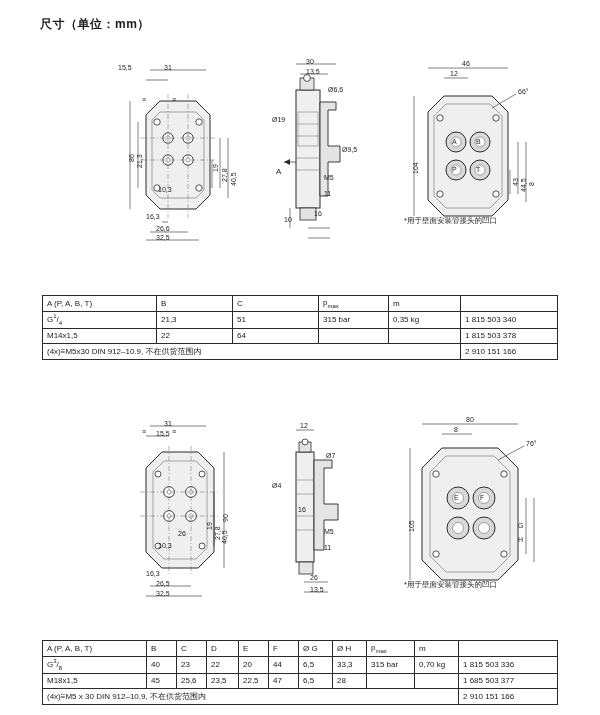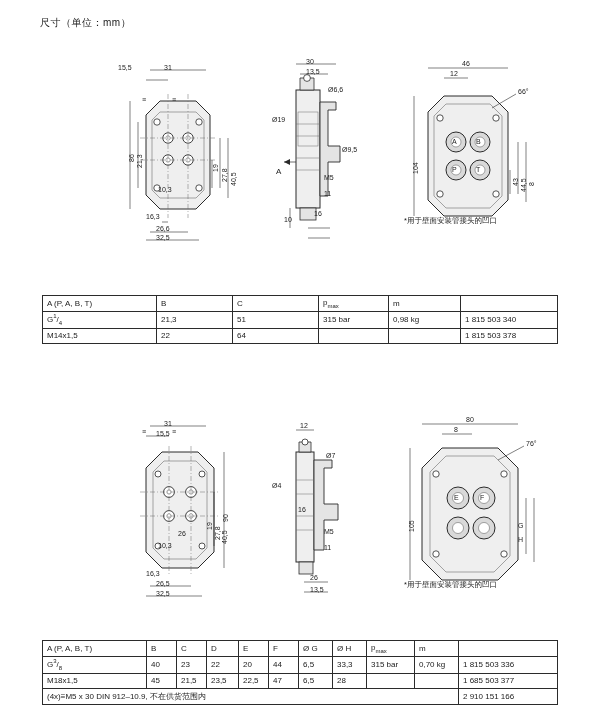--- a/index.html
+++ b/index.html
@@ -11,22 +11,22 @@
     color: #1a1a1a;
   }
   .page {
     position: relative;
     width: 600px; height: 715px;
     overflow: hidden;
   }
   .title {
     position: absolute;
     left: 40px; top: 16px;
-    font-size: 10px;
-    font-weight: normal;
+    font-size: 12px;
+    font-weight: bold;
     letter-spacing: .5px;
   }
 
   
   .blk { position: absolute; }
   .lbl {
     position: absolute;
     font-size: 7px;
     color: #1a1a1a;
     white-space: nowrap;
@@ -215,30 +215,34 @@
         <td style="width:86px;"><span>C</span></td>
         <td style="width:70px;"><span>p<sub>max</sub></span></td>
         <td style="width:72px;"><span>m</span></td>
         <td><span></span></td>
       </tr>
       <tr>
         <td><span>G<sup>1</sup>/<sub>4</sub></span></td>
         <td><span>21,3</span></td>
         <td><span>51</span></td>
         <td><span>315 bar</span></td>
-        <td><span>0,98 kg</span></td>
+        <td><span>0,35 kg</span></td>
         <td><span>1 815 503 340</span></td>
       </tr>
       <tr>
         <td><span>M14x1,5</span></td>
         <td><span>22</span></td>
         <td><span>64</span></td>
         <td><span></span></td>
         <td><span></span></td>
         <td><span>1 815 503 378</span></td>
+      </tr>
+      <tr>
+        <td colspan="5"><span>(4x)≡M5x30 DIN 912–10.9,  不在供货范围内</span></td>
+        <td><span>2 910 151 166</span></td>
       </tr>
     </tbody>
   </table>
 
   <div class="blk" style="left:0;top:400px;width:600px;height:230px;">
 
     <div class="blk" style="left:120px;top:10px;width:130px;height:200px;">
       <div class="lbl" style="left:22px;top:18px;">≡</div>
       <div class="lbl" style="left:52px;top:18px;">≡</div>
       <svg width="130" height="200" style="position:absolute;left:0;top:0;">
@@ -365,21 +369,21 @@
         <td><span>44</span></td>
         <td><span>6,5</span></td>
         <td><span>33,3</span></td>
         <td><span>315 bar</span></td>
         <td><span>0,70 kg</span></td>
         <td><span>1 815 503 336</span></td>
       </tr>
       <tr>
         <td><span>M18x1,5</span></td>
         <td><span>45</span></td>
-        <td><span>21,5</span></td>
+        <td><span>25,6</span></td>
         <td><span>23,5</span></td>
         <td><span>22,5</span></td>
         <td><span>47</span></td>
         <td><span>6,5</span></td>
         <td><span>28</span></td>
         <td><span></span></td>
         <td><span></span></td>
         <td><span>1 685 503 377</span></td>
       </tr>
       <tr>

